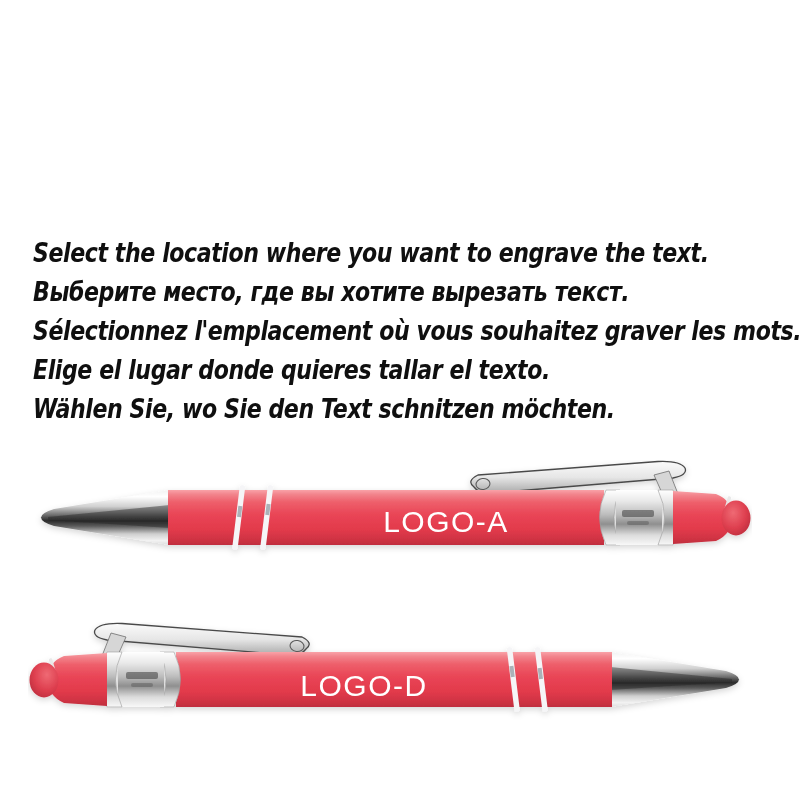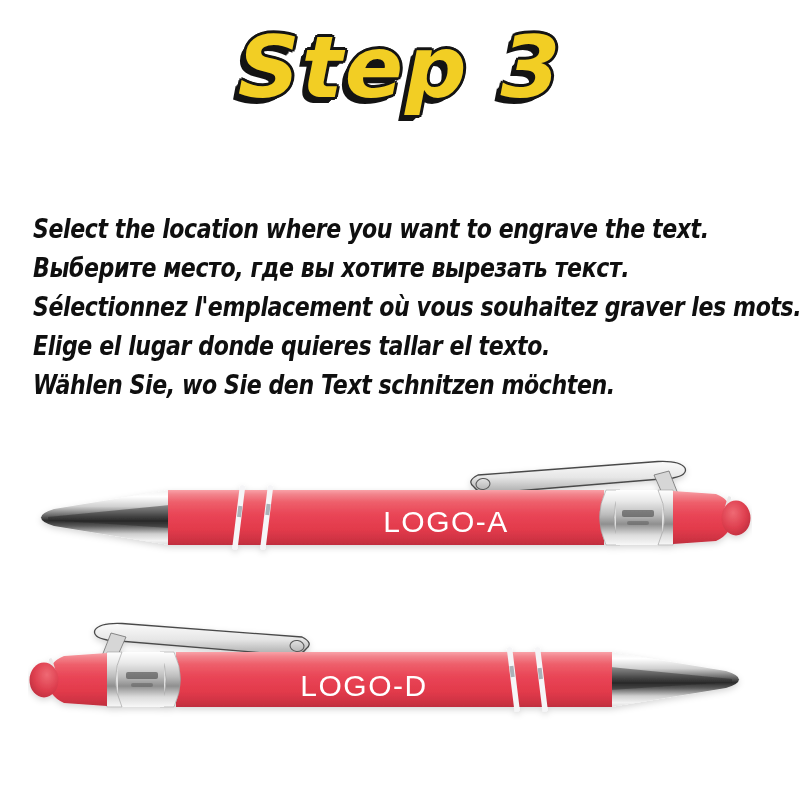--- a/index.html
+++ b/index.html
@@ -9,38 +9,37 @@
   }
   .title{
     position:absolute;top:24px;left:0;width:100%;text-align:center;
     font-family:"DejaVu Sans",sans-serif;font-weight:bold;font-style:italic;
     font-size:86px;line-height:1;color:#F2CE24;letter-spacing:2px;
     text-shadow:
       -3px 0 0 #141414, 3px 0 0 #141414, 0 -3px 0 #141414, 0 3px 0 #141414,
       -2px -2px 0 #141414, 2px -2px 0 #141414, -2px 2px 0 #141414, 2px 2px 0 #141414,
       -4px 4px 0 #141414, -5px 5px 0 #141414, -6px 6px 0 #141414;
   }
-  .instructions{position:absolute;left:33px;top:216px;width:760px;}
+  .instructions{position:absolute;left:33px;top:240px;width:760px;}
   .instructions p{
     margin:0 0 13px 0;font-weight:bold;font-style:italic;
     font-size:26px;line-height:26px;color:#0F0F0F;letter-spacing:-0.5px;
     white-space:nowrap;transform:scaleX(0.85);transform-origin:0 50%;
   }
   .pen-svg{position:absolute;left:28px;width:724px;height:112px;}
   .pen-a{top:460px;}
   .pen-b{top:622px;}
   .defs-only{position:absolute;width:0;height:0;}
   svg text{font-family:"Liberation Sans",sans-serif;}
 </style>
 </head>
 <body>
 
 <div class="page">
 
-  <div class="title">Step 3</div>
 
   <div class="instructions">
     <p>Select the location where you want to engrave the text.</p>
     <p>Выберите место, где вы хотите вырезать текст.</p>
     <p>Sélectionnez l'emplacement où vous souhaitez graver les mots.</p>
     <p>Elige el lugar donde quieres tallar el texto.</p>
     <p>Wählen Sie, wo Sie den Text schnitzen möchten.</p>
   </div>
 
   <svg class="defs-only" aria-hidden="true">

